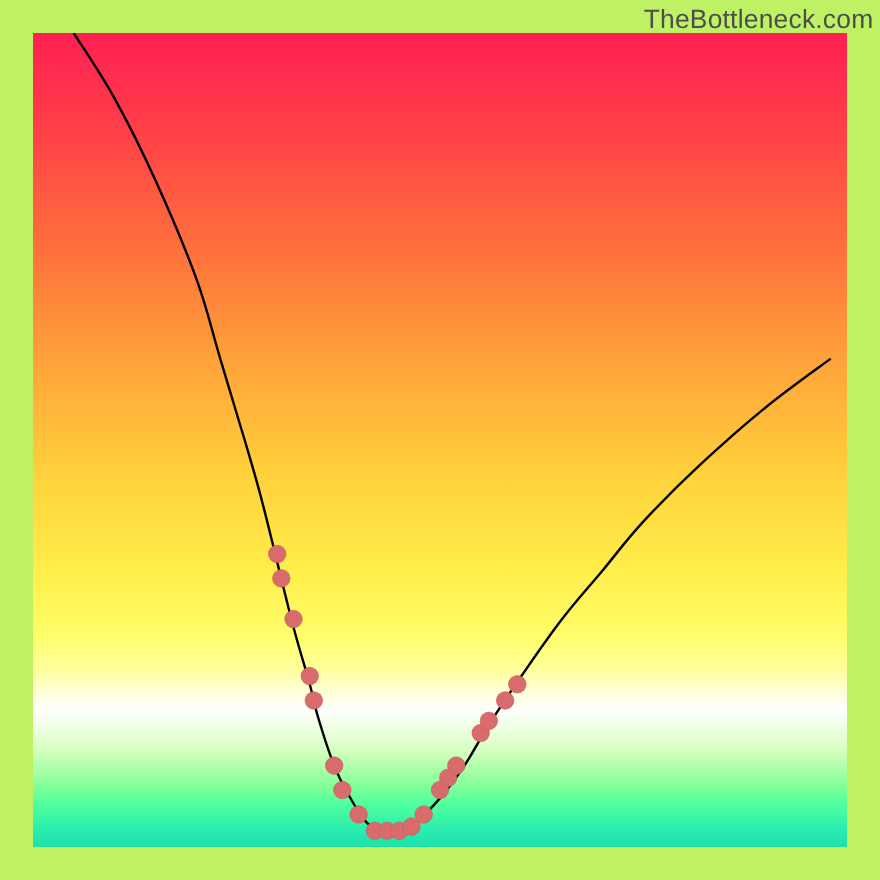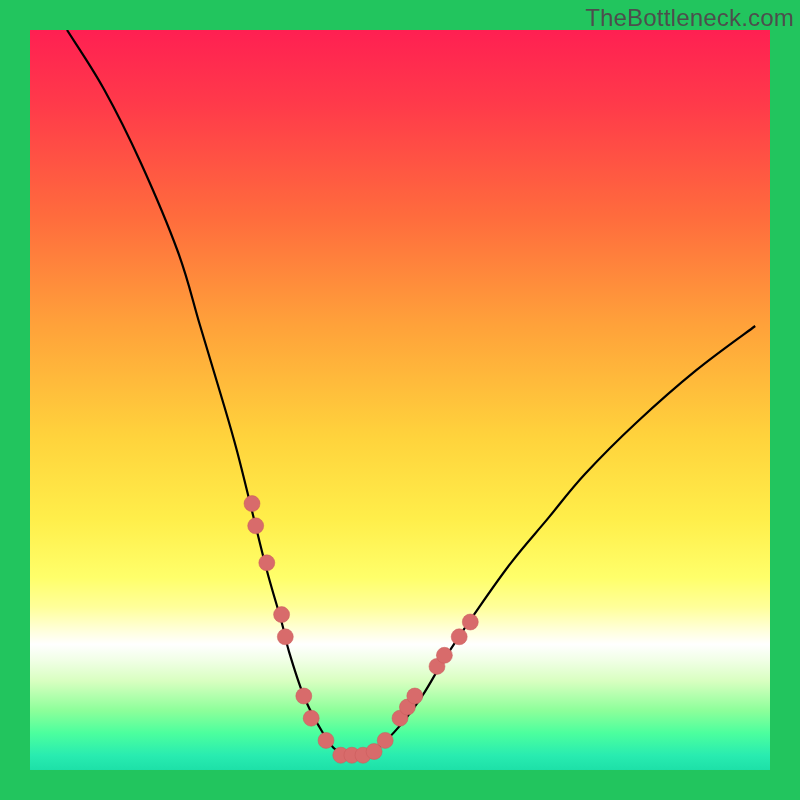--- a/index.html
+++ b/index.html
@@ -8,21 +8,21 @@
     width: 800px;
     height: 800px;
     overflow: hidden;
     background: #000;
     font-family: Arial, Helvetica, sans-serif;
   }
   .frame {
     position: relative;
     width: 800px;
     height: 800px;
-    background: #22c55e;
+    background: #bef264;
   }
   .plot-area {
     position: absolute;
     left: 30px;
     top: 30px;
     width: 740px;
     height: 740px;
     background: linear-gradient(
       to bottom,
       #ff2052 0%,

